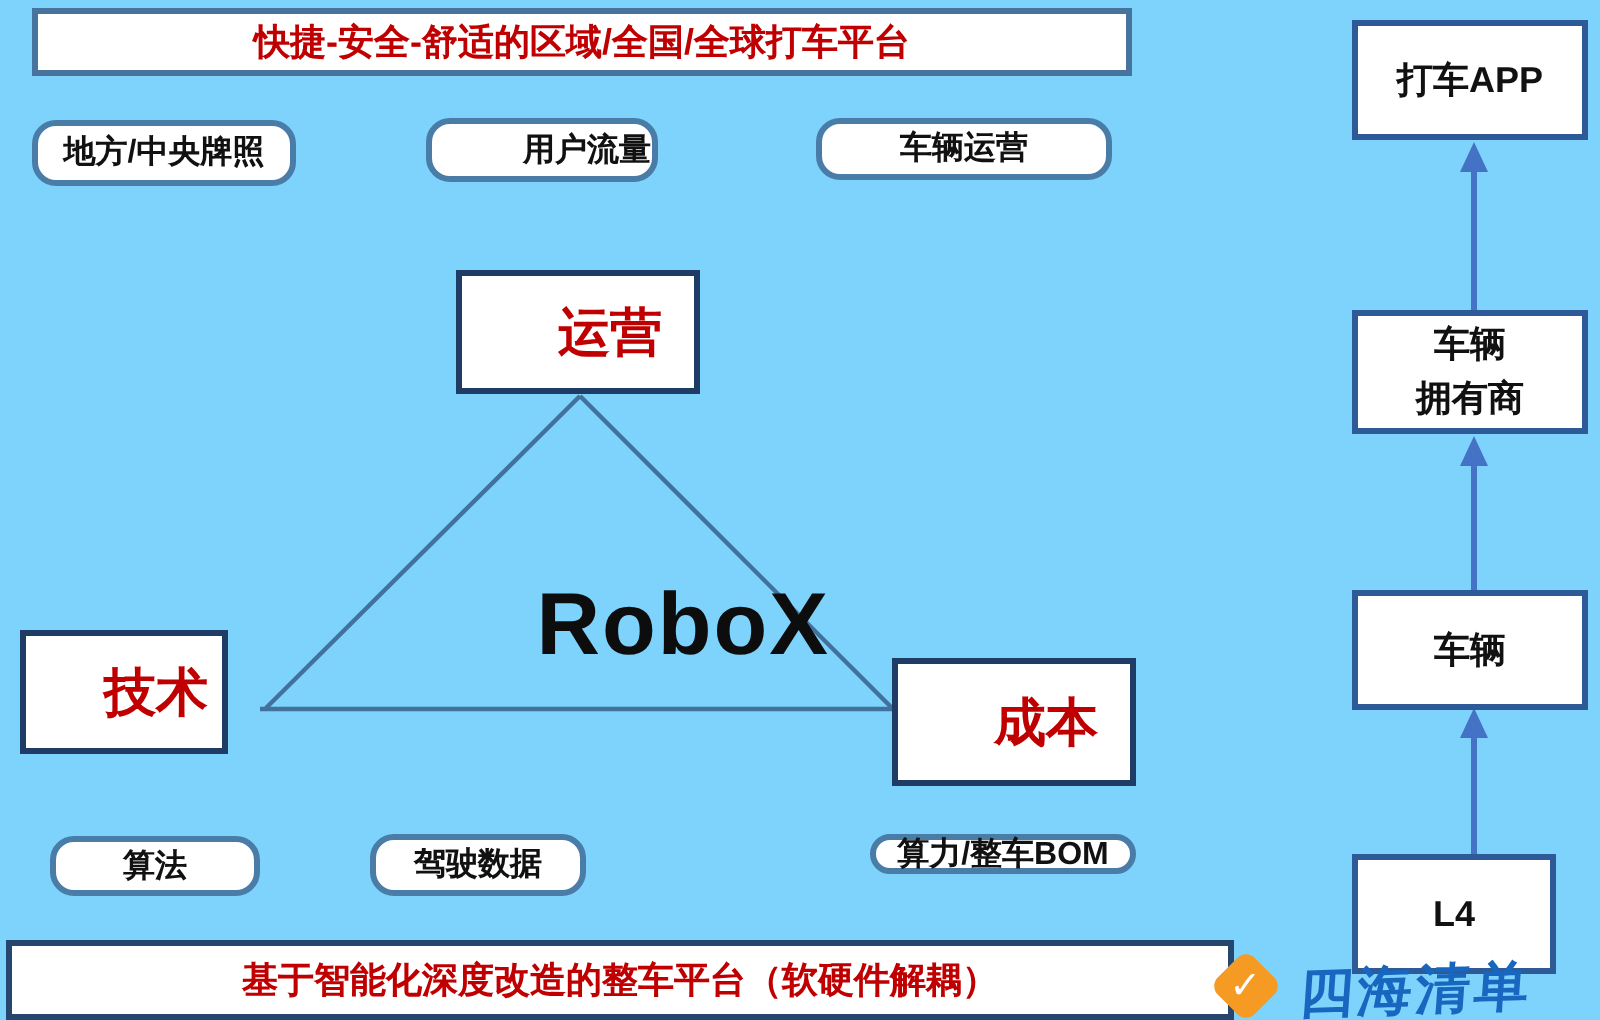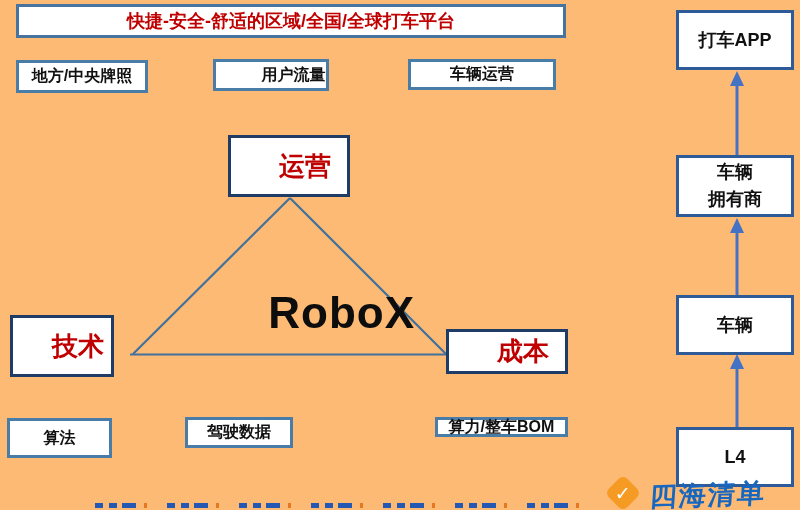--- a/index.html
+++ b/index.html
@@ -1,17 +1,17 @@
 <!DOCTYPE html>
 <html><head>
 <meta charset="utf-8">
 <style>
   html,body{margin:0;padding:0;background:#fff;}
   .stage{
-    position:relative;width:800px;height:510px;background:#fdba74;overflow:hidden;
+    position:relative;width:800px;height:510px;background:#7dd3fc;overflow:hidden;
     font-family:"Liberation Sans","DejaVu Sans",sans-serif;
     -webkit-font-smoothing:antialiased;
   }
   .abs{position:absolute;}
   .box{
     position:absolute;background:#ffffff;display:flex;align-items:center;justify-content:center;
     font-weight:bold;color:#111;box-sizing:border-box;text-align:center;
   }
   .steel{border:3px solid #4A7CA8;}
   .navy{border:3px solid #1F3C67;padding-left:32px;}
@@ -22,21 +22,21 @@
   }
   .banner-bottom{
     left:3px;top:470px;width:614px;height:40px;border:3px solid #24466F;
     font-size:18px;align-items:flex-start;padding-top:5px;
   }
   .vertex{font-size:26px;}
   .robox{
     left:165px;top:288px;width:250px;text-align:right;font-weight:bold;
     font-size:44px;color:#0d0d0d;letter-spacing:1px;
   }
-  .small-box{font-size:16px;}
+  .small-box{font-size:16px;border-radius:12px;}
   .fragments{
     left:95px;top:503px;width:490px;height:5px;
     background:repeating-linear-gradient(90deg,
       #2458B3 0 8px, transparent 8px 14px,
       #2458B3 14px 22px, transparent 22px 27px,
       #2458B3 27px 41px, transparent 41px 49px,
       #E87722 49px 52px, transparent 52px 72px);
   }
   .wm-diamond{
     left:610px;top:480px;width:26px;height:26px;background:#F59A23;border-radius:6px;
@@ -83,49 +83,52 @@
   <div class="box steel small-box" style="left:408px;top:59px;width:148px;height:31px;justify-content:center;">
     <span>车辆运营</span>
   </div>
 
   <div class="box navy vertex red" style="left:228px;top:135px;width:122px;height:62px;">
     <span>运营</span>
   </div>
   <div class="box navy vertex red" style="left:10px;top:315px;width:104px;height:62px;">
     <span>技术</span>
   </div>
-  <div class="box navy vertex red" style="left:446px;top:329px;width:122px;height:45px;">
+  <div class="box navy vertex red" style="left:446px;top:329px;width:122px;height:64px;">
     <span>成本</span>
   </div>
 
   <div class="abs robox">RoboX</div>
 
-  <div class="box steel small-box" style="left:7px;top:418px;width:105px;height:40px;">
+  <div class="box steel small-box" style="left:25px;top:418px;width:105px;height:30px;">
     <span>算法</span>
   </div>
   <div class="box steel small-box" style="left:185px;top:417px;width:108px;height:31px;">
     <span>驾驶数据</span>
   </div>
   <div class="box steel small-box" style="left:435px;top:417px;width:133px;height:20px;">
     <span>算力/整车BOM</span>
   </div>
 
+  <div class="box banner-bottom red">
+    <span>基于智能化深度改造的整车平台（软硬件解耦）</span>
+  </div>
   <div class="abs fragments"></div>
 
   <div class="box chain" style="left:676px;top:10px;width:118px;height:60px;">
     <div>打车APP</div>
   </div>
   <div class="box chain" style="left:676px;top:155px;width:118px;height:62px;">
     <div>车辆</div>
     <div>拥有商</div>
   </div>
   <div class="box chain" style="left:676px;top:295px;width:118px;height:60px;">
     <div>车辆</div>
   </div>
-  <div class="box chain" style="left:676px;top:427px;width:118px;height:60px;gap:20px;">
+  <div class="box chain" style="left:676px;top:427px;width:102px;height:60px;gap:20px;">
     <div>L4</div>
   </div>
 
   <div class="abs wm-diamond">
     <span class="wm-check">✓</span>
   </div>
   <div class="abs wm-text">四海清单</div>
 
 </div>
 

